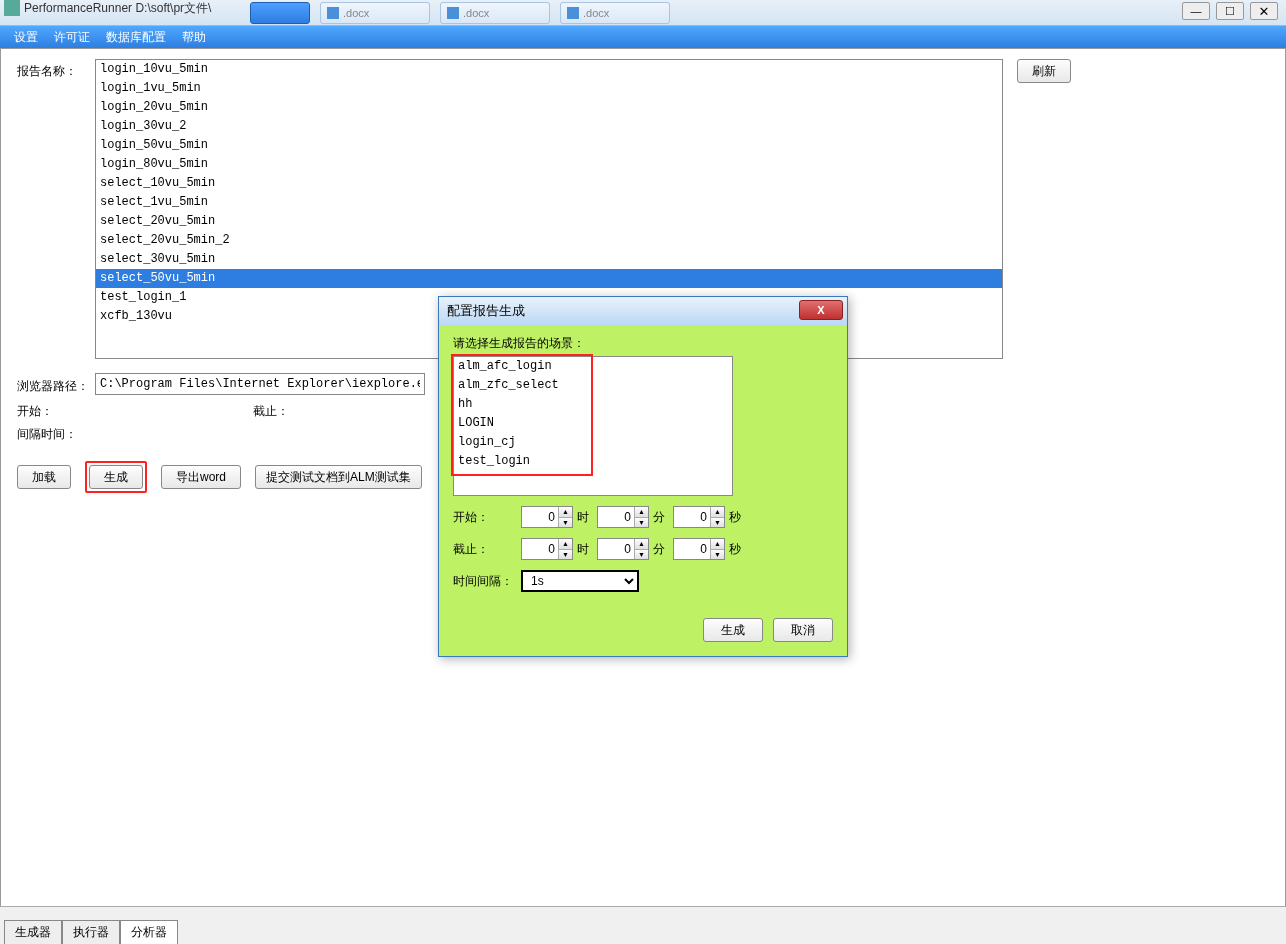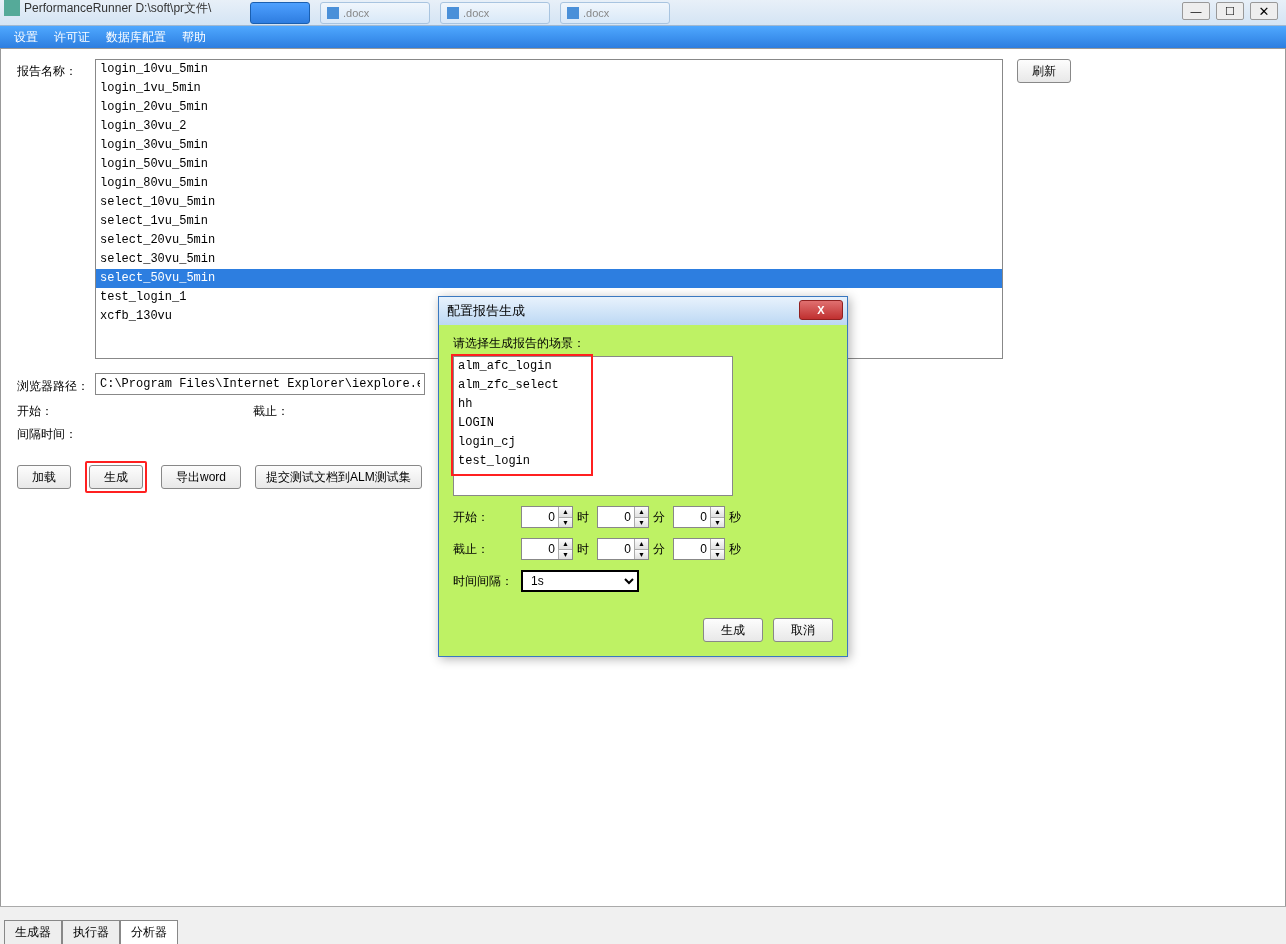--- a/index.html
+++ b/index.html
@@ -103,26 +103,26 @@
 </div>
 
 <div class="main-area">
   <div class="form-row">
     <div class="form-label">报告名称：</div>
     <div class="report-list" id="report-list">
         <div class="item">login_10vu_5min</div>
         <div class="item">login_1vu_5min</div>
         <div class="item">login_20vu_5min</div>
         <div class="item">login_30vu_2</div>
-        <div class="item">login_30vu_5min</div>
         <div class="item">login_50vu_5min</div>
         <div class="item">login_80vu_5min</div>
         <div class="item">select_10vu_5min</div>
         <div class="item">select_1vu_5min</div>
         <div class="item">select_20vu_5min</div>
+        <div class="item">select_20vu_5min_2</div>
         <div class="item">select_30vu_5min</div>
         <div class="item selected">select_50vu_5min</div>
         <div class="item">test_login_1</div>
         <div class="item">xcfb_130vu</div>
       </div>
     <div class="refresh-btn-wrap">
       <button class="btn">刷新</button>
     </div>
   </div>
 

